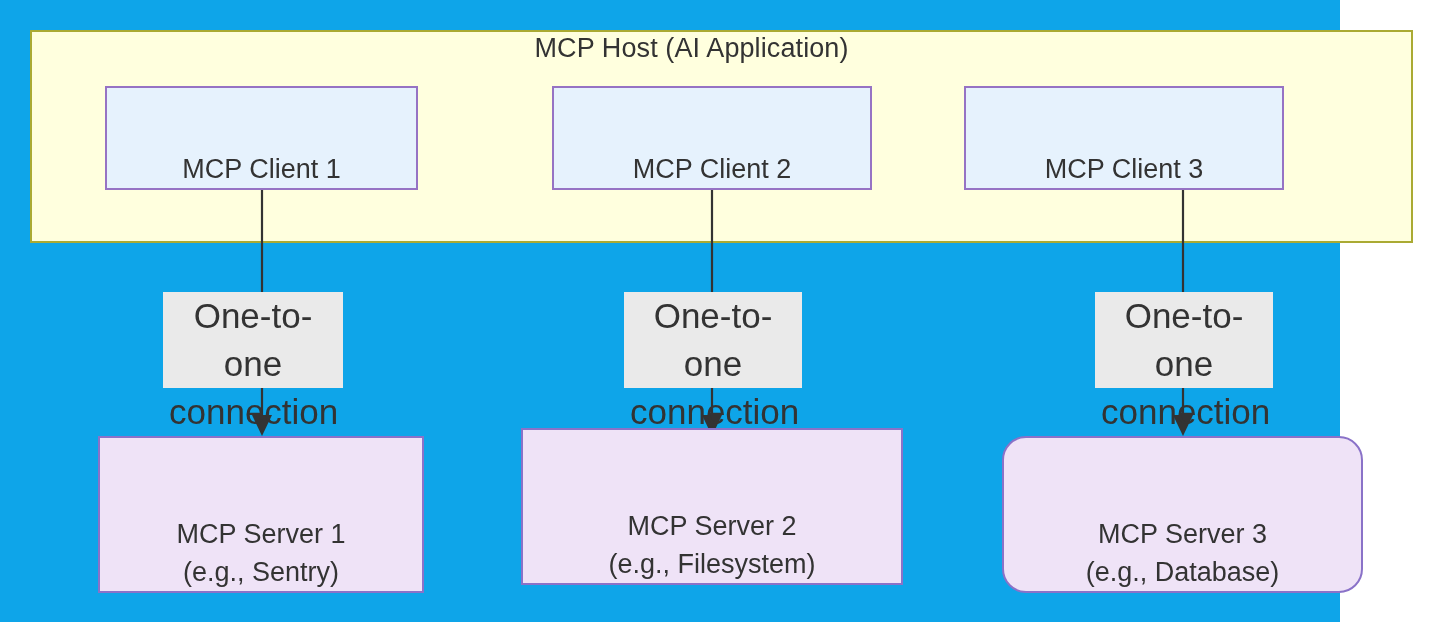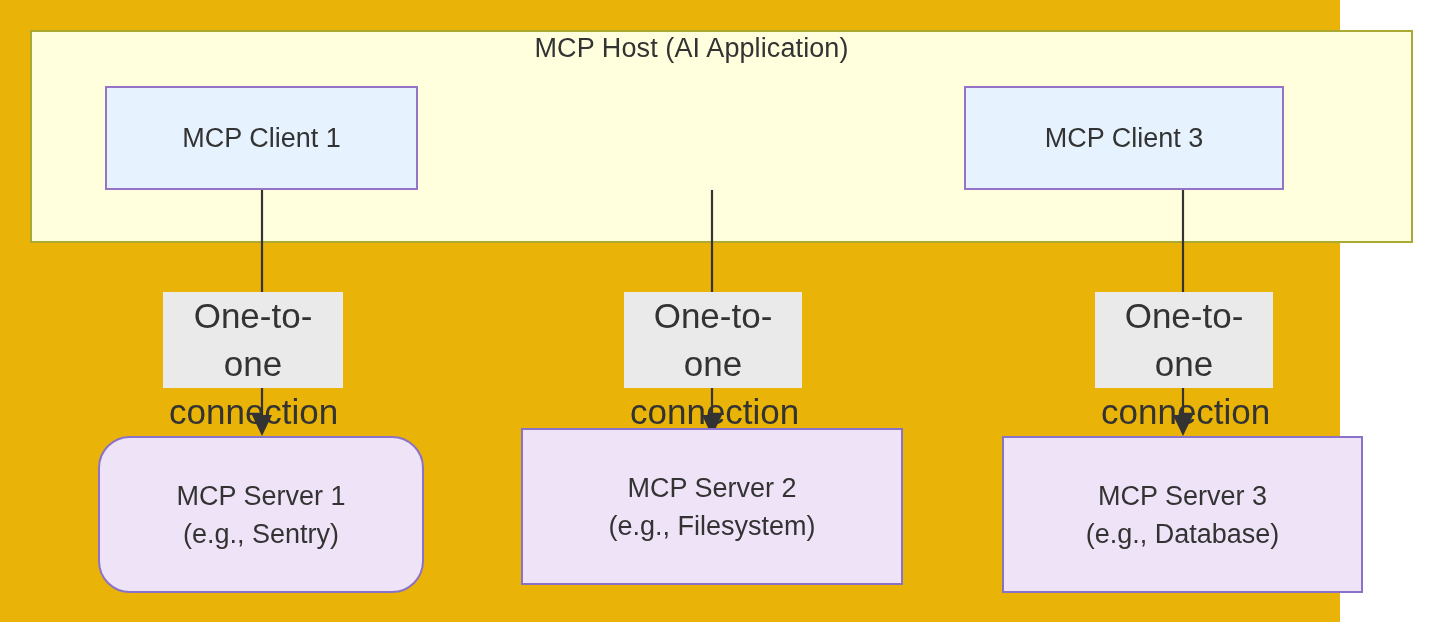--- a/index.html
+++ b/index.html
@@ -10,21 +10,21 @@
   body {
     width: 1444px;
     height: 622px;
     font-family: "Liberation Sans", sans-serif;
     overflow: hidden;
   }
   #diagram {
     position: relative;
     width: 1340px;
     height: 622px;
-    background: #eab308;
+    background: #0ea5e9;
   }
 
   
   .host-container {
     position: absolute;
     left: 30px;
     top: 30px;
     width: 1383px;
     height: 213px;
     background: #ffffde;
@@ -42,21 +42,21 @@
     color: #333333;
     letter-spacing: 0.1px;
     white-space: nowrap;
   }
 
   
   .node {
     position: absolute;
     box-sizing: border-box;
     display: flex;
-    align-items: center;
+    align-items: flex-end;
     justify-content: center;
     text-align: center;
     font-size: 27px;
     line-height: 38px;
     color: #333333;
   }
   .node-client {
     background: #e6f2fd;
     border: 2px solid #9673c4;
   }
@@ -68,23 +68,23 @@
     white-space: pre-line;
     padding: 0 6px;
   }
 
   
   #client-1 { left: 105px; top: 86px; width: 313px; height: 104px; }
   #client-2 { left: 552px; top: 86px; width: 320px; height: 104px; }
   #client-3 { left: 964px; top: 86px; width: 320px; height: 104px; }
 
   
-  #server-1 { left: 98px;  top: 436px; width: 326px; height: 157px; border-radius: 32px; }
+  #server-1 { left: 98px;  top: 436px; width: 326px; height: 157px; }
   #server-2 { left: 521px; top: 428px; width: 382px; height: 157px; }
-  #server-3 { left: 1002px; top: 436px; width: 361px; height: 157px; }
+  #server-3 { left: 1002px; top: 436px; width: 361px; height: 157px; border-radius: 24px; }
 
   
   #edges {
     position: absolute;
     left: 0;
     top: 0;
     width: 1444px;
     height: 622px;
     pointer-events: none;
   }
@@ -111,20 +111,23 @@
 <body>
 
 <div id="diagram">
 
   <div class="host-container"></div>
   <div class="host-title">MCP Host (AI Application)</div>
 
   <div id="client-1" class="node node-client">
     <span class="node-label">MCP Client 1</span>
   </div>
+  <div id="client-2" class="node node-client">
+    <span class="node-label">MCP Client 2</span>
+  </div>
   <div id="client-3" class="node node-client">
     <span class="node-label">MCP Client 3</span>
   </div>
 
   <svg id="edges" viewBox="0 0 1444 622" xmlns="http://www.w3.org/2000/svg">
 
     <line x1="262" y1="190" x2="262" y2="425"></line>
     <polygon points="252,415 272,415 262,436"></polygon>
 
     <line x1="712" y1="190" x2="712" y2="425"></line>

